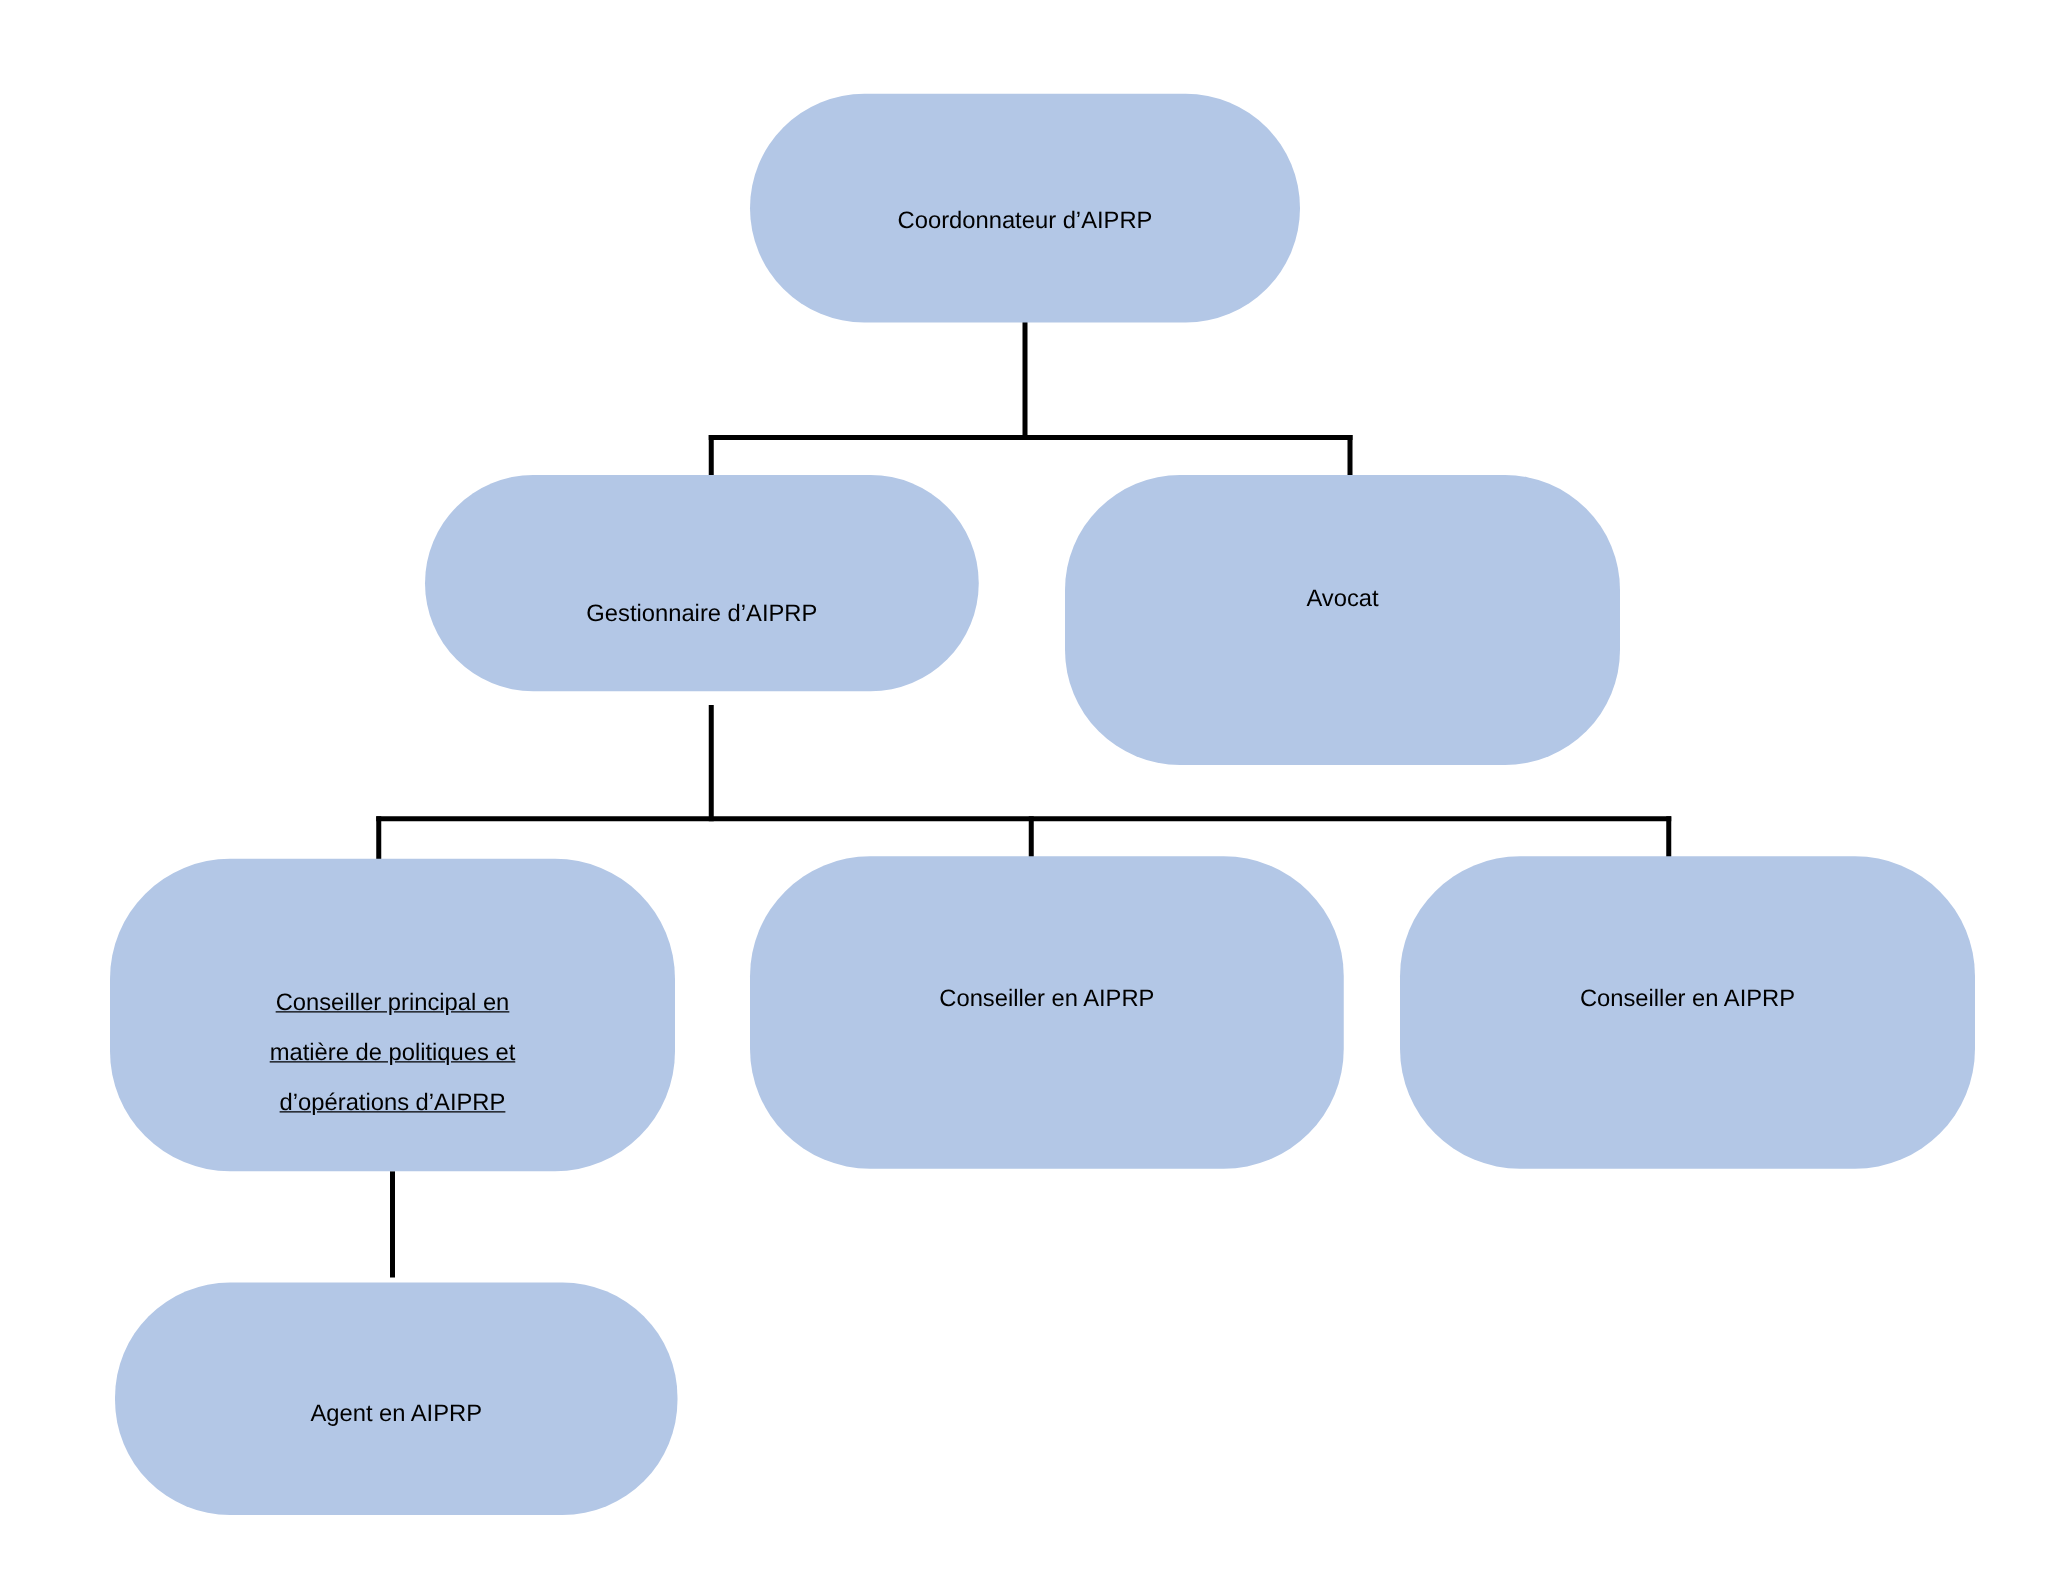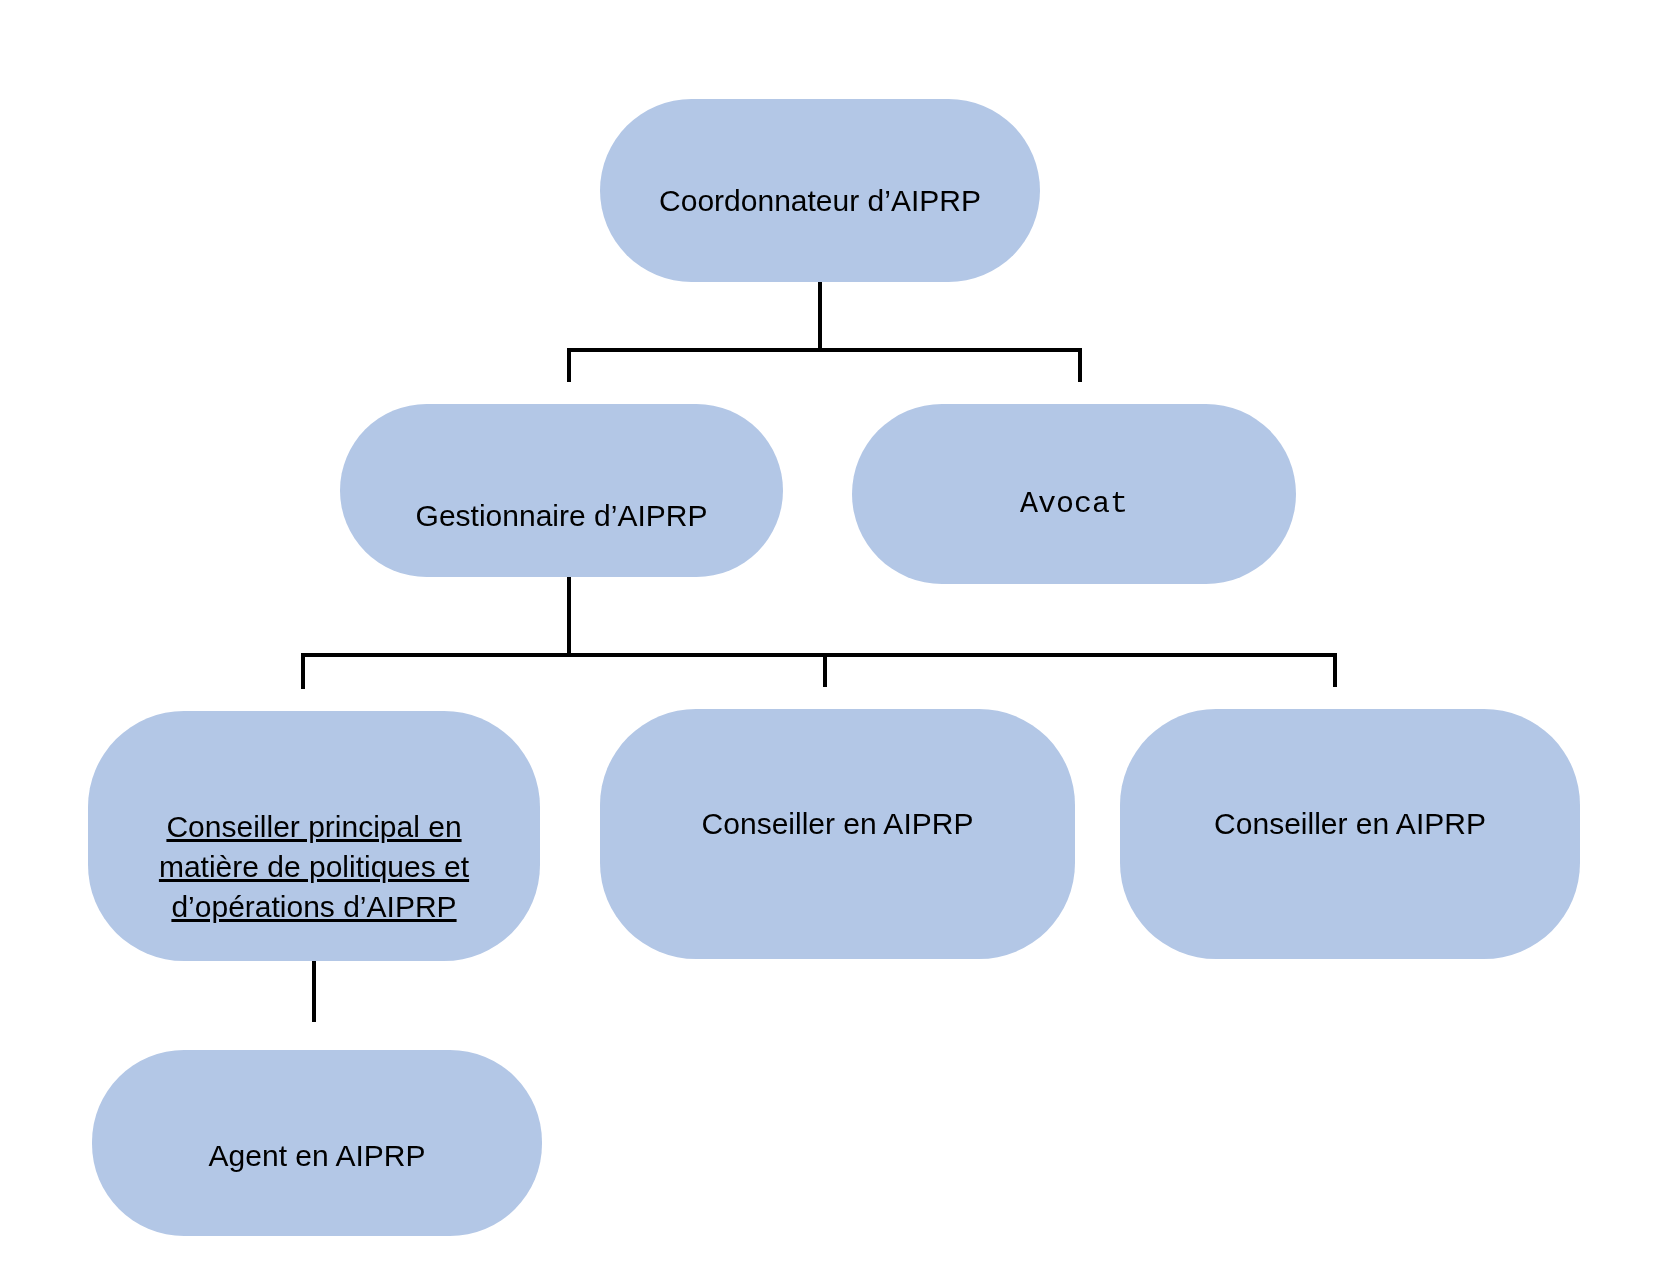--- a/index.html
+++ b/index.html
@@ -10,30 +10,29 @@
   }
   *{margin:0;padding:0;box-sizing:border-box;}
   html,body{width:1656px;height:1272px;background:var(--background);overflow:hidden;}
   body{font-family:"Liberation Sans",sans-serif;color:var(--text);}
   .canvas{position:relative;width:1656px;height:1272px;background:var(--background);}
   .node{
     position:absolute;
     background:var(--node-fill);
     border-radius:92px;
     text-align:center;
-    font-size:30px;
+    font-size:19px;
     line-height:40px;
     color:var(--text);
     white-space:pre-line;
-    margin-top:24px;
   }
   .node .lbl{display:block;white-space:pre-line;}
   .n-coordonnateur{left:600px;top:75px;width:440px;height:183px;padding-top:42px;}
   .n-gestionnaire{left:340px;top:380px;width:443px;height:173px;padding-top:52px;}
-  .n-avocat{left:852px;top:380px;width:444px;height:180px;padding-top:40px;font-family:Liberation Mono, monospace;}
+  .n-avocat{left:852px;top:380px;width:444px;height:232px;padding-top:40px;}
   .n-conseiller-principal{left:88px;top:687px;width:452px;height:250px;border-radius:96px;padding-top:56px;text-decoration:underline;}
   .n-conseiller-1{left:600px;top:685px;width:475px;height:250px;border-radius:96px;padding-top:55px;}
   .n-conseiller-2{left:1120px;top:685px;width:460px;height:250px;border-radius:96px;padding-top:55px;}
   .n-agent{left:92px;top:1026px;width:450px;height:186px;padding-top:46px;}
   .conn{position:absolute;background:var(--connector);}
   
   .c-top-stem   {left:818px;top:257px;width:4px;height:93px;}
   .c-h1         {left:567px;top:348px;width:515px;height:4px;}
   .c-d-gest     {left:567px;top:348px;width:4px;height:34px;}
   .c-d-avocat   {left:1078px;top:348px;width:4px;height:34px;}

